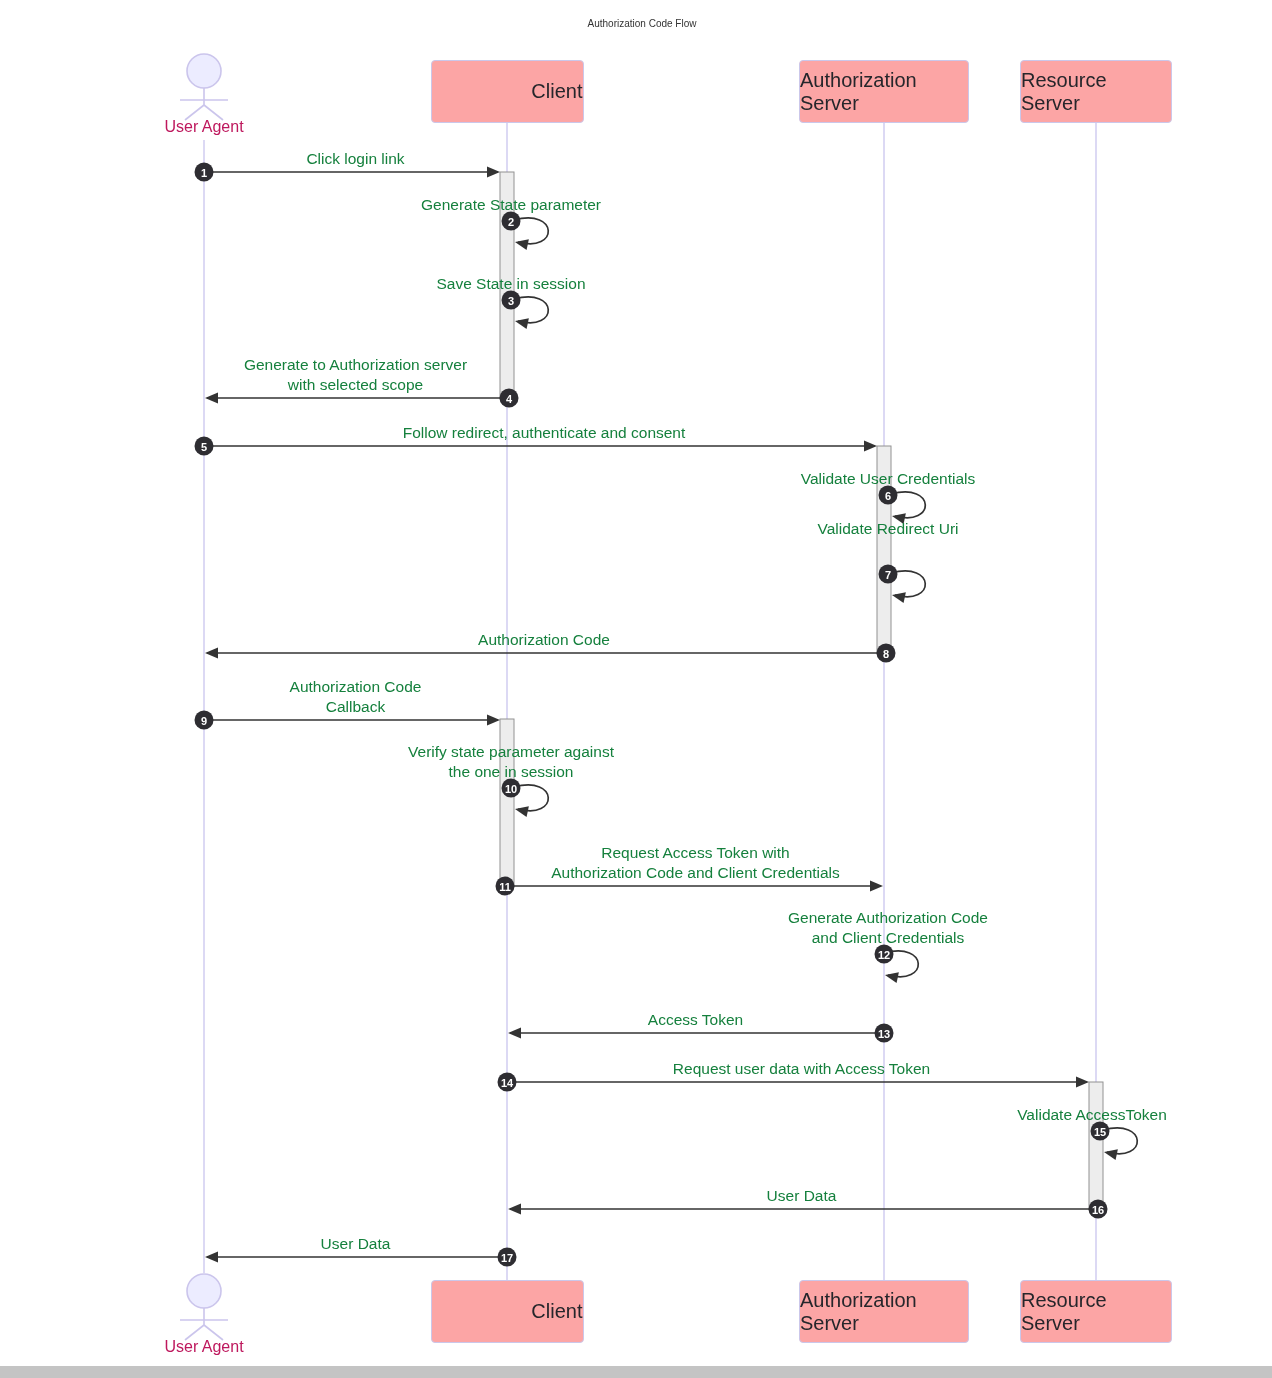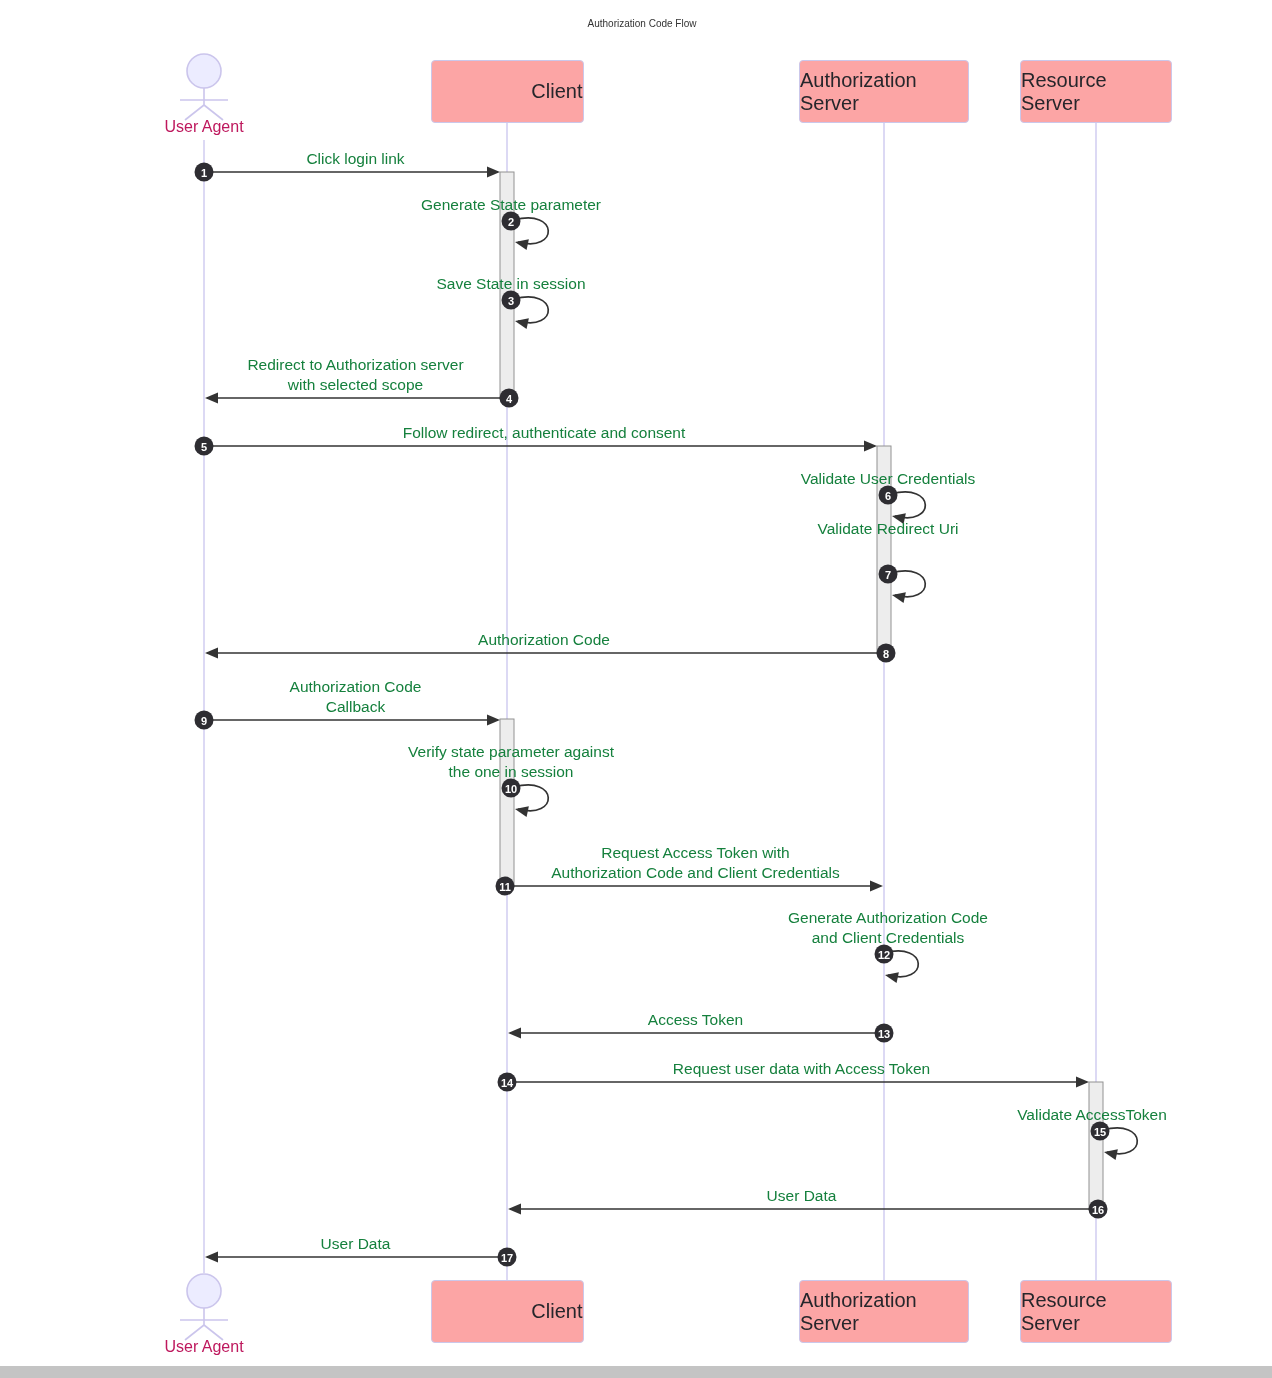--- a/index.html
+++ b/index.html
@@ -115,21 +115,21 @@
 <div class="msg-label" style="left:355.5px;top:148.5px;">
       <div>Click login link</div>
     </div>
     <div class="msg-label" style="left:511px;top:194.5px;">
       <div>Generate State parameter</div>
     </div>
     <div class="msg-label" style="left:511px;top:273.5px;">
       <div>Save State in session</div>
     </div>
     <div class="msg-label" style="left:355.5px;top:355px;">
-      <div>Redirect to Authorization server</div>
+      <div>Generate to Authorization server</div>
       <div>with selected scope</div>
     </div>
     <div class="msg-label" style="left:544px;top:422.5px;">
       <div>Follow redirect, authenticate and consent</div>
     </div>
     <div class="msg-label" style="left:888px;top:468.5px;">
       <div>Validate User Credentials</div>
     </div>
     <div class="msg-label" style="left:888px;top:519px;">
       <div>Validate Redirect Uri</div>

